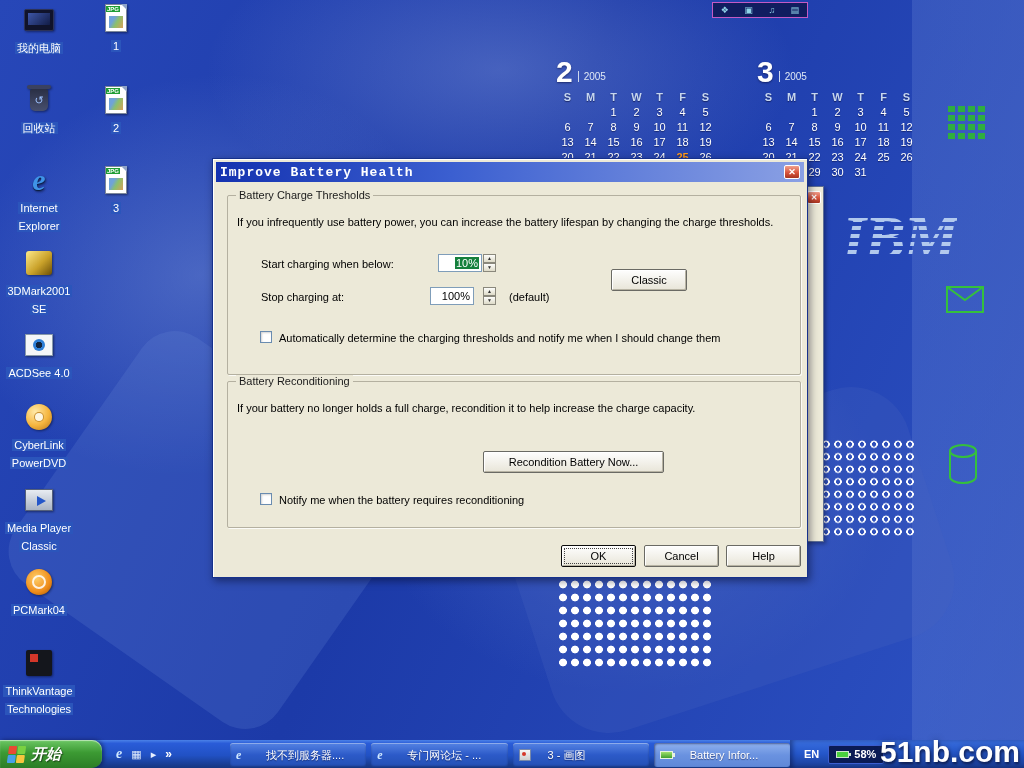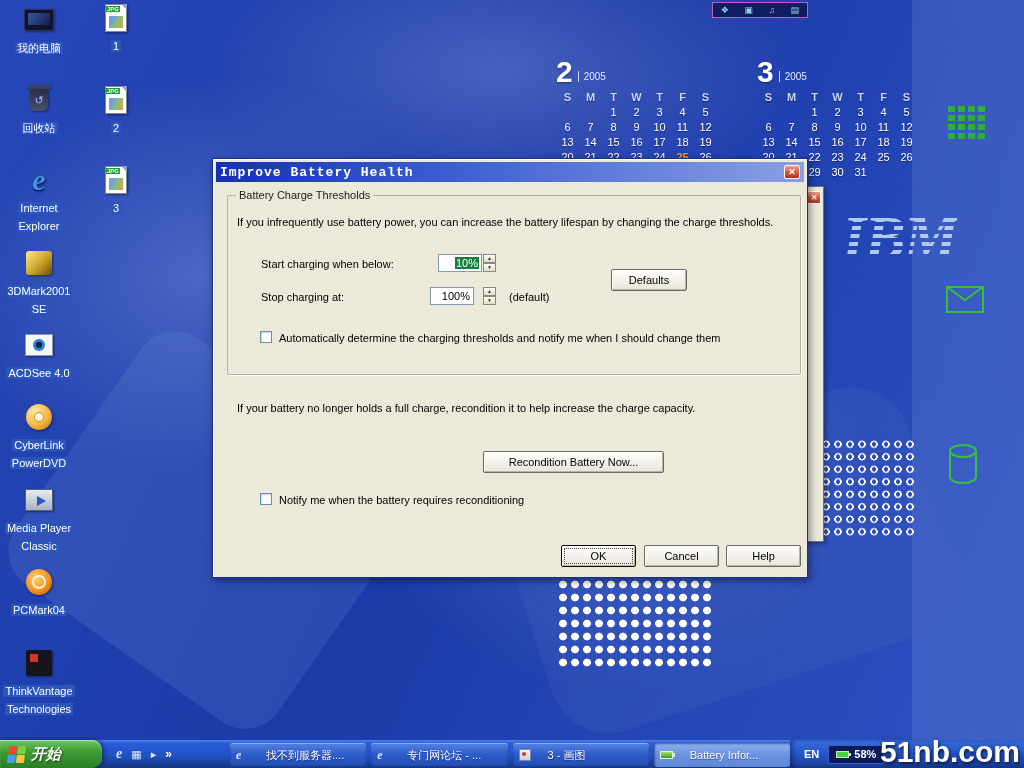--- a/index.html
+++ b/index.html
@@ -418,33 +418,36 @@
   </div>
   <div class="dlg-text" style="left:24px;top:57px;">If you infrequently use battery power, you can increase the battery lifespan by changing the charge thresholds.</div>
   <div class="dlg-text" style="left:48px;top:99px;">Start charging when below:</div>
   <div class="edit selected" style="left:225px;top:95px;">
     <span class="val">10%</span>
   </div>
   <div class="spin" style="left:270px;top:95px;">
     <span>▲</span>
     <span>▼</span>
   </div>
-  <div class="xpbtn" style="left:398px;top:110px;width:76px;">Defaults</div>
+  <div class="xpbtn" style="left:398px;top:110px;width:76px;">Classic</div>
   <div class="dlg-text" style="left:48px;top:132px;">Stop charging at:</div>
   <div class="edit" style="left:217px;top:128px;align-items:center;">
     <span class="val">100%</span>
   </div>
   <div class="spin" style="left:270px;top:128px;">
     <span>▲</span>
     <span>▼</span>
   </div>
   <div class="dlg-text" style="left:296px;top:132px;">(default)</div>
   <span class="cb" style="left:47px;top:172px;"></span>
   <div class="dlg-text" style="left:66px;top:173px;">Automatically determine the charging thresholds and notify me when I should change them</div>
 
+  <div class="group" style="left:14px;top:222px;width:574px;height:147px;">
+    <span class="group-title">Battery Reconditioning</span>
+  </div>
   <div class="dlg-text" style="left:24px;top:243px;">If your battery no longer holds a full charge, recondition it to help increase the charge capacity.</div>
   <div class="xpbtn" style="left:270px;top:292px;width:181px;">Recondition Battery Now...</div>
   <span class="cb" style="left:47px;top:334px;"></span>
   <div class="dlg-text" style="left:66px;top:335px;">Notify me when the battery requires reconditioning</div>
 
   <div class="xpbtn default" style="left:348px;top:386px;width:75px;">OK</div>
   <div class="xpbtn" style="left:431px;top:386px;width:75px;">Cancel</div>
   <div class="xpbtn" style="left:513px;top:386px;width:75px;">Help</div>
 </div>
 

